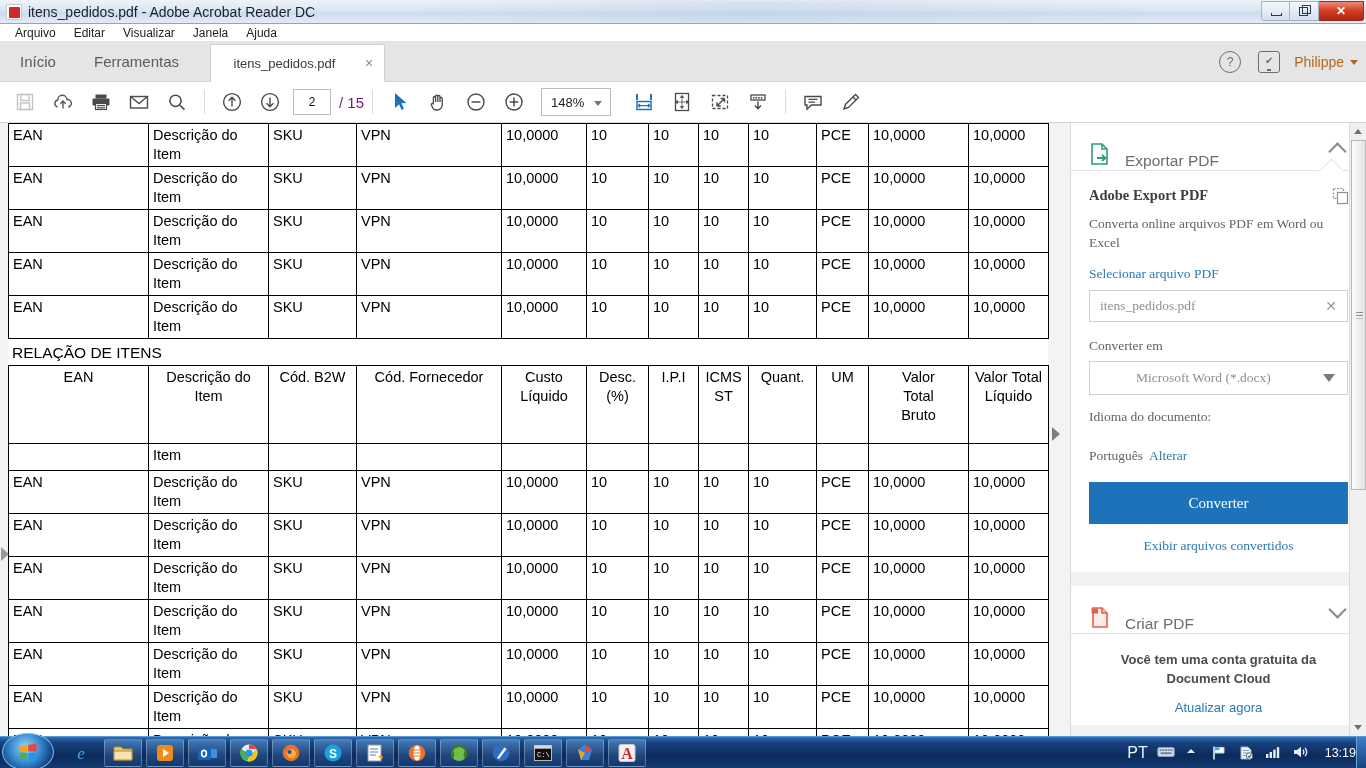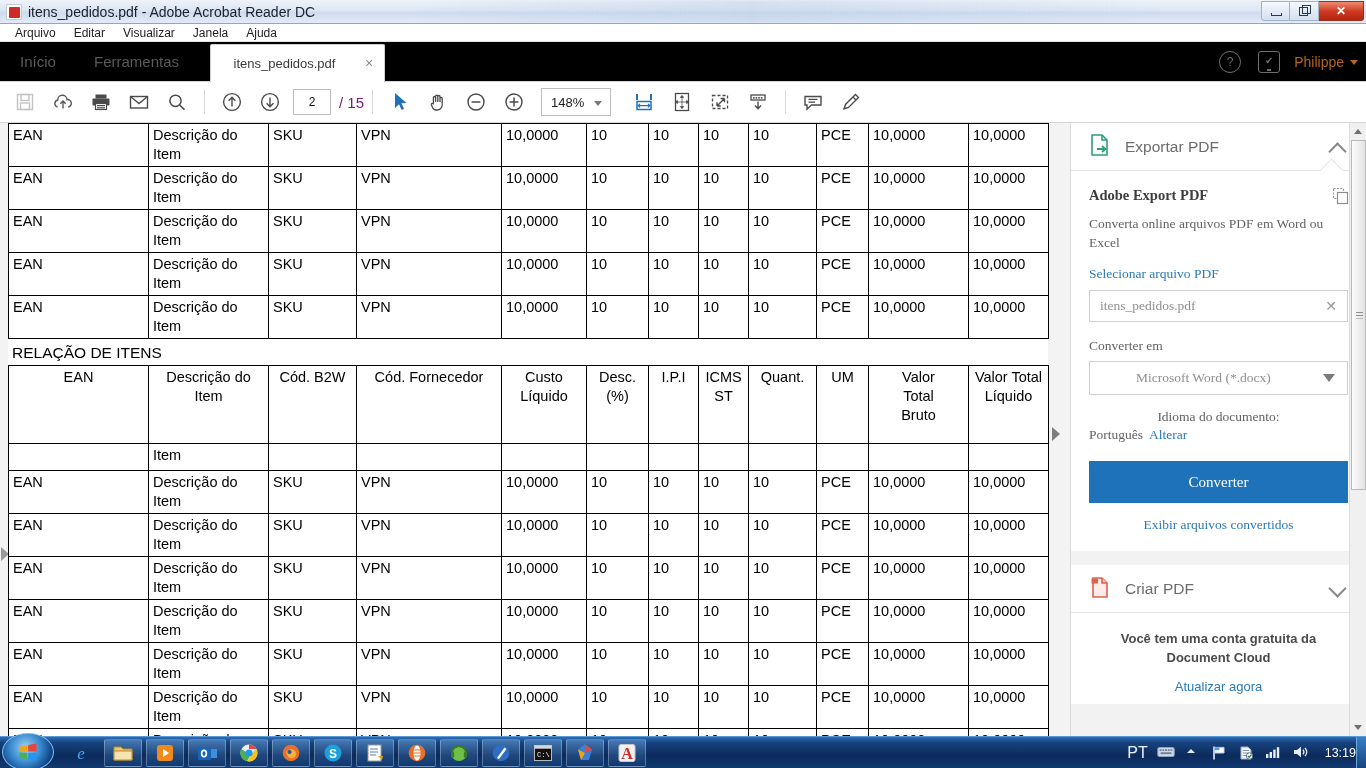--- a/index.html
+++ b/index.html
@@ -57,21 +57,21 @@
     background:#fff; border-bottom:1px solid #e2e2e2;
     display:flex; align-items:center; padding-left:6px; gap:0;
   }
   .menubar .mi {
     font-size:12px; color:#222; padding:1px 9px; cursor:default; line-height:16px;
   }
 
   
   .tabstrip {
     position:absolute; top:42px; left:0; width:1366px; height:40px;
-    background:#000000; border-bottom:1px solid #d4d4d4;
+    background:#e5e5e5; border-bottom:1px solid #d4d4d4;
   }
   .tabstrip .navbtn {
     position:absolute; top:0; height:40px; line-height:40px;
     font-size:15px; color:#5a5a5a; padding:0 16px;
   }
   #tab-inicio { left:4px; }
   #tab-ferramentas { left:78px; }
   .doctab {
     position:absolute; top:2px; left:210px; width:175px; height:38px;
     background:#fff; border:1px solid #d0d0d0; border-bottom:none;
@@ -192,21 +192,21 @@
     border-left:8px solid #7d7d7d;
   }
 
   
   .rightpanel {
     position:absolute; top:123px; left:1070px; width:296px; height:613px;
     background:#f2f2f2; border-left:1px solid #d9d9d9; overflow:hidden;
   }
   .rp-card { background:#fff; margin:0; }
   .rp-header {
-    height:48px; display:flex; align-items:center; padding:0 16px 0 18px;
+    height:48px; display:flex; align-items:flex-end; padding:0 16px 0 18px;
     background:#fff; border-bottom:1px solid #e4e4e4; position:relative;
   }
   .rp-header .title { font-size:15.5px; color:#6d6d6d; margin-left:14px; }
   .rp-header .chev { position:absolute; right:22px; top:18px; width:13px; height:13px; }
   .rp-header .chev.up::after{
     content:""; position:absolute; left:0; top:4px; width:11px; height:11px;
     border-left:2px solid #8a8a8a; border-top:2px solid #8a8a8a; transform:rotate(45deg);
   }
   .rp-header .chev.down::after{
     content:""; position:absolute; left:0; top:-1px; width:11px; height:11px;
@@ -228,21 +228,21 @@
   }
   .rp-inputwrap .val { font-size:13.5px; color:#909090; padding-left:10px; }
   .rp-inputwrap .clr { position:absolute; right:10px; font-size:14px; color:#9a9a9a; }
   .rp-label { font-size:13.5px; color:#636363; margin-bottom:7px; }
   .rp-select {
     height:34px; border:1px solid #cfcfcf; background:#fff; position:relative;
     display:flex; align-items:center; margin-bottom:14px;padding-left:36px;
   }
   .rp-select .val { font-size:13.5px; color:#909090; padding-left:10px; }
   .rp-select .car { position:absolute; right:12px; border-left:6px solid transparent; border-right:6px solid transparent; border-top:8px solid #7a7a7a; }
-  .rp-langline { font-size:13.5px; color:#636363; margin-bottom:2px;text-align:center; }
+  .rp-langline { font-size:13.5px; color:#636363; margin-bottom:23px; }
   .rp-langval { font-size:13.5px; color:#636363; margin-bottom:18px; }
   .rp-langval a { color:#2a7ab8; margin-left:6px; }
   .rp-btn {
     height:42px; background:#1d72ba; color:#fff; font-size:15px;
     display:flex; align-items:center; justify-content:center; margin-bottom:14px;
   }
   .rp-center-link { text-align:center; font-size:13.5px; color:#2a7ab8; }
   .rp-footer { padding:16px 18px 10px; text-align:center; background:#fff;}
   .rp-footer .l1 { font-size:13px; font-weight:bold; color:#4b4b4b; line-height:19px; }
   .rp-footer .l2 { font-size:13px; color:#2a7ab8; margin-top:12px; }

